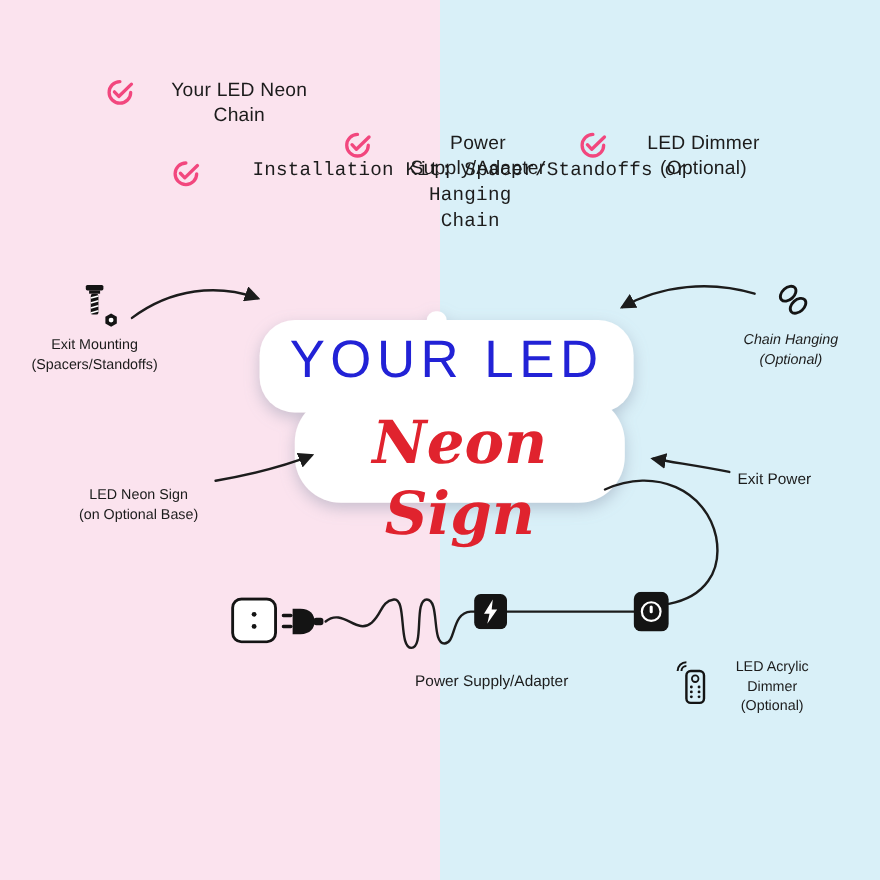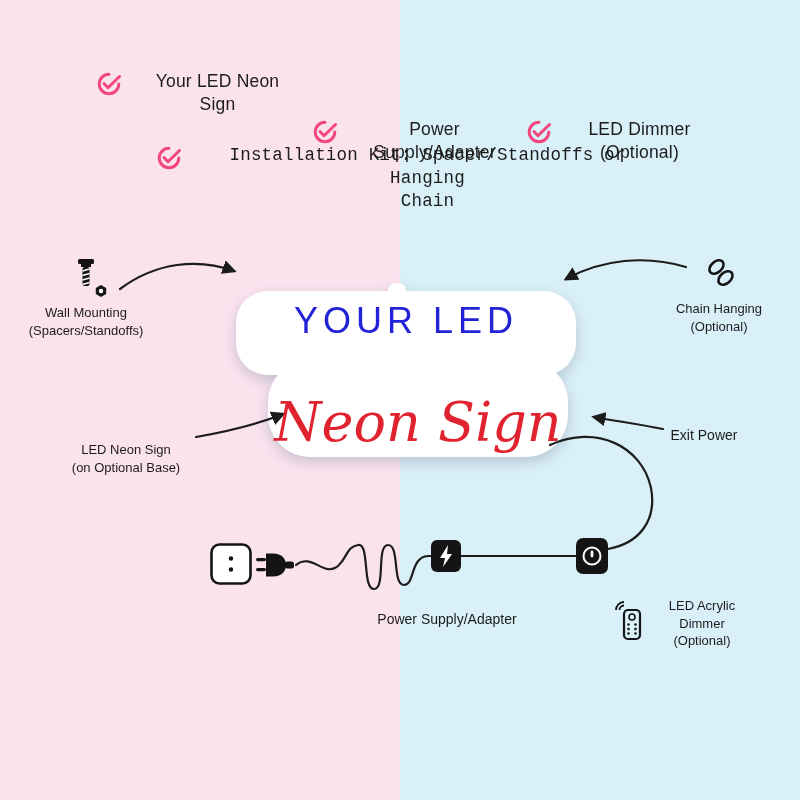--- a/index.html
+++ b/index.html
@@ -11,25 +11,25 @@
   }
   #diagram-svg{position:absolute;inset:0;z-index:1;}
   .check-item{position:absolute;display:flex;align-items:flex-start;gap:9px;z-index:2;}
   .check-item .txt{flex:1;text-align:center;font-size:17.5px;line-height:1.32;white-space:pre-line;letter-spacing:.2px;}
   .check-item svg{flex:0 0 auto;margin-top:1px;}
   #ci-1{left:96px;top:70px;width:208px;}
   #ci-2{left:312px;top:70px;width:210px;margin-top:48px;}
   #ci-3{left:526px;top:70px;width:192px;margin-top:48px;}
   #ci-4{left:156px;top:144px;width:508px;font-family:Liberation Mono, monospace;}
   .sign-text{position:absolute;z-index:2;text-align:center;}
-  #sign-line1{left:234px;top:300px;width:344px;font-size:36px;letter-spacing:5px;color:var(--sign-blue,#2222d6);}
-  #sign-line2{left:266px;top:391px;width:304px;font-size:54px;font-family:"DejaVu Serif","Liberation Serif",serif;font-style:italic;color:var(--sign-red,#e0232e);}
+  #sign-line1{left:234px;top:300px;width:344px;font-size:48px;letter-spacing:5px;color:var(--sign-blue,#2222d6);}
+  #sign-line2{left:266px;top:370px;width:304px;font-size:54px;font-family:"DejaVu Serif","Liberation Serif",serif;font-style:italic;color:var(--sign-red,#e0232e);font-weight:bold;}
   .note{position:absolute;z-index:2;text-align:center;font-size:13px;line-height:1.35;white-space:pre-line;}
   #note-wall{left:0;top:304px;width:172px;}
-  #note-chain{left:640px;top:300px;width:158px;}
+  #note-chain{left:640px;top:300px;width:158px;font-style:italic;}
   #note-neon{left:36px;top:441px;width:180px;}
   #note-exit{left:650px;top:426px;width:108px;font-size:14px;}
   #note-power{left:328px;top:610px;width:238px;font-size:14px;}
   #note-remote{left:646px;top:597px;width:112px;}
   .icon{position:absolute;z-index:2;line-height:0;}
   #icon-screw{left:74px;top:258px;}
   #icon-chain{left:704px;top:256px;}
   #icon-socket{left:210px;top:543px;}
   #icon-plug{left:256px;top:549px;}
   #icon-adapter{left:431px;top:540px;}
@@ -70,21 +70,21 @@
       <path d="M 663 429 C 638 424, 616 421, 594 417" marker-end="url(#arrow)"></path>
     </g>
   </svg>
 
   <div class="check-item" id="ci-1">
     <svg width="26" height="26" viewBox="0 0 26 26">
       <path d="M13 3.2 A9.8 9.8 0 1 0 22.8 13" fill="none" stroke="#f2477e" stroke-width="3" stroke-linecap="round"></path>
       <path d="M8 12.5 l4 4.2 L23.5 5.5" fill="none" stroke="#f2477e" stroke-width="3" stroke-linecap="round" stroke-linejoin="round"></path>
     </svg>
     <div class="txt">Your LED Neon
-Sign</div>
+Chain</div>
   </div>
 
   <div class="check-item" id="ci-2">
     <svg width="26" height="26" viewBox="0 0 26 26">
       <path d="M13 3.2 A9.8 9.8 0 1 0 22.8 13" fill="none" stroke="#f2477e" stroke-width="3" stroke-linecap="round"></path>
       <path d="M8 12.5 l4 4.2 L23.5 5.5" fill="none" stroke="#f2477e" stroke-width="3" stroke-linecap="round" stroke-linejoin="round"></path>
     </svg>
     <div class="txt">Power
 Supply/Adapter</div>
   </div>
@@ -118,21 +118,21 @@
       <g stroke="#ffffff" stroke-width="1.4">
         <line x1="8.5" y1="13" x2="15.5" y2="11"></line>
         <line x1="8.5" y1="17.5" x2="15.5" y2="15.5"></line>
         <line x1="8.5" y1="22" x2="15.5" y2="20"></line>
         <line x1="8.5" y1="26.5" x2="15.5" y2="24.5"></line>
       </g>
       <polygon points="27,27 32.2,30 32.2,36 27,39 21.8,36 21.8,30"></polygon>
       <circle cx="27" cy="33" r="2.2" fill="#ffffff"></circle>
     </svg>
   </span>
-  <div class="note" id="note-wall">Wall Mounting
+  <div class="note" id="note-wall">Exit Mounting
 (Spacers/Standoffs)</div>
 
   <span class="icon" id="icon-chain">
     <svg width="34" height="34" viewBox="0 0 34 34" fill="none" stroke="#141414" stroke-width="2.6">
       <ellipse cx="12.5" cy="11" rx="8.2" ry="5.4" transform="rotate(-42 12.5 11)"></ellipse>
       <ellipse cx="21.5" cy="22" rx="8.2" ry="5.4" transform="rotate(-42 21.5 22)"></ellipse>
     </svg>
   </span>
   <div class="note" id="note-chain">Chain Hanging
 (Optional)</div>

